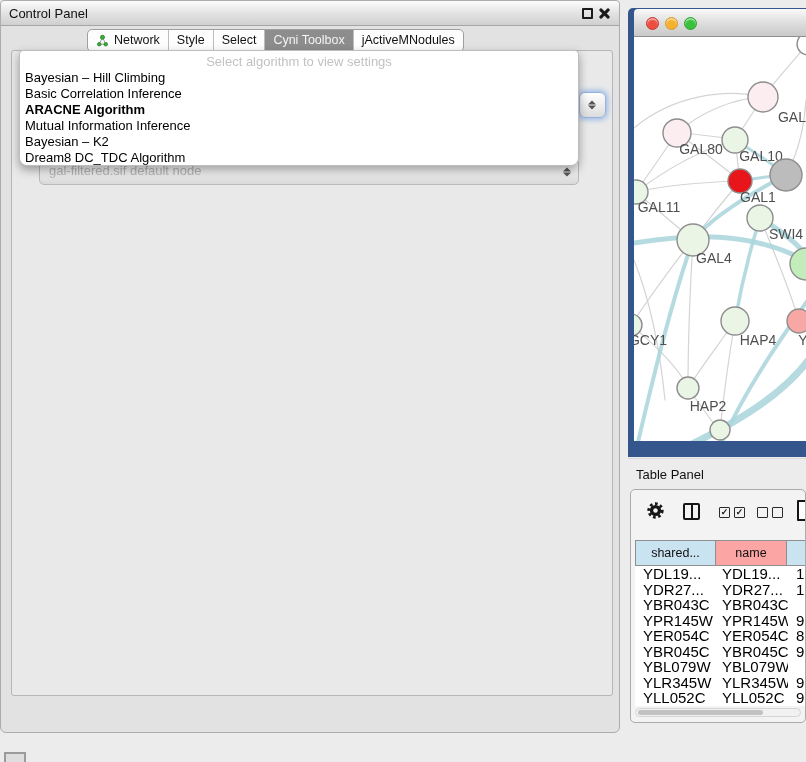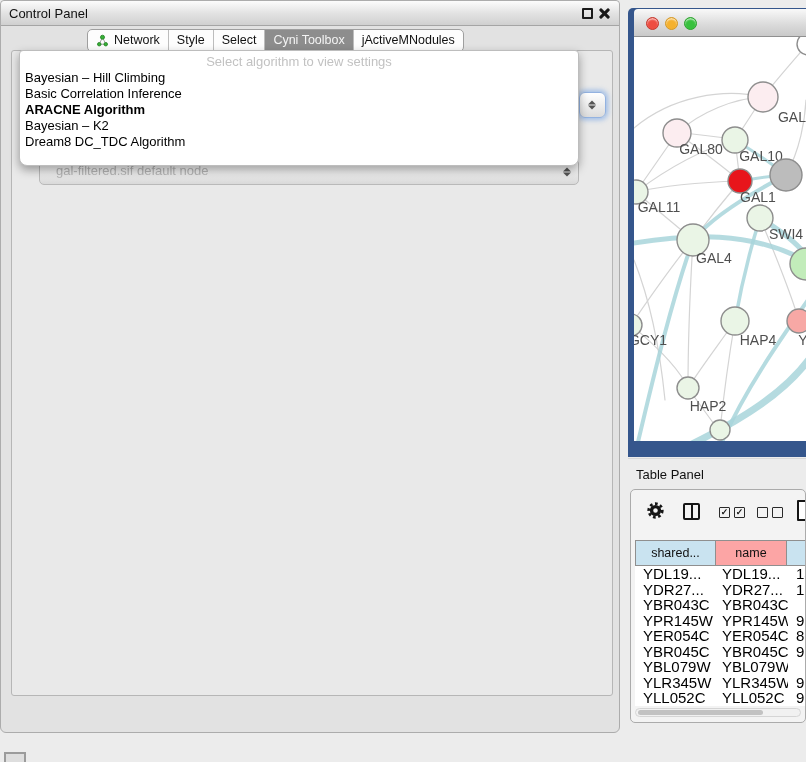--- a/index.html
+++ b/index.html
@@ -37,21 +37,21 @@
   
   .dd-popup { left:18px; top:49px; width:560px; height:116px; background:#ffffff;
     border:1px solid #bdbdbd; border-radius:4px 4px 8px 8px;
     box-shadow:0 4px 10px rgba(0,0,0,0.35); z-index:40; padding-top:2px; }
   .dd-placeholder { text-align:center; color:#c2c2c2; font-size:13px; height:17px; line-height:17px; }
   .dd-item { font-size:13px; height:16px; line-height:16px; padding-left:5px; color:#000; }
   .dd-item.bold { font-weight:700; }
 
   
   .combo { background:linear-gradient(#ffffff,#ececec 55%,#d9d9d9); border:1px solid #999;
-    border-radius:5px; font-size:13px; color:#111; padding-left:16px;
+    border-radius:5px; font-size:13px; color:#111; padding-left:9px;
     box-shadow:inset 0 1px 0 rgba(255,255,255,0.7); }
   .combo .val { line-height:22px; display:block; }
   .stepper { position:absolute; right:7px; top:50%; transform:translateY(-50%); width:8px; }
   .stepper i { display:block; width:0; height:0; border-left:4px solid transparent;
     border-right:4px solid transparent; margin:1px 0; }
   .stepper .up { border-bottom:4px solid #555; }
   .stepper .dn { border-top:4px solid #555; }
   .combo.ghost { color:#b5b5b5; border-color:#b9b9b9; }
 
   .focus-stepper { left:578px; top:91px; width:27px; height:26px; border-radius:6px;
@@ -184,20 +184,21 @@
           <i class="dn"></i>
         </span>
     </div>
 
     <div class="abs dd-popup">
       <div class="dd-placeholder">Select algorithm to view settings</div>
       <div id="ddItems">
           <div class="dd-item">Bayesian – Hill Climbing</div>
           <div class="dd-item">Basic Correlation Inference</div>
           <div class="dd-item bold">ARACNE Algorithm</div>
+          <div class="dd-item">Mutual Information Inference</div>
           <div class="dd-item">Bayesian – K2</div>
           <div class="dd-item">Dream8 DC_TDC Algorithm</div>
         </div>
     </div>
 
     <div class="fs" style="left:16px; top:184px; width:574px; height:466px;">
       <span class="fs-label">Cyni Algorithm Settings</span>
 
       <div class="fs" style="left:8px; top:24px; width:556px; height:180px;">
         <span class="fs-label blue">Algorithm Definition</span>

